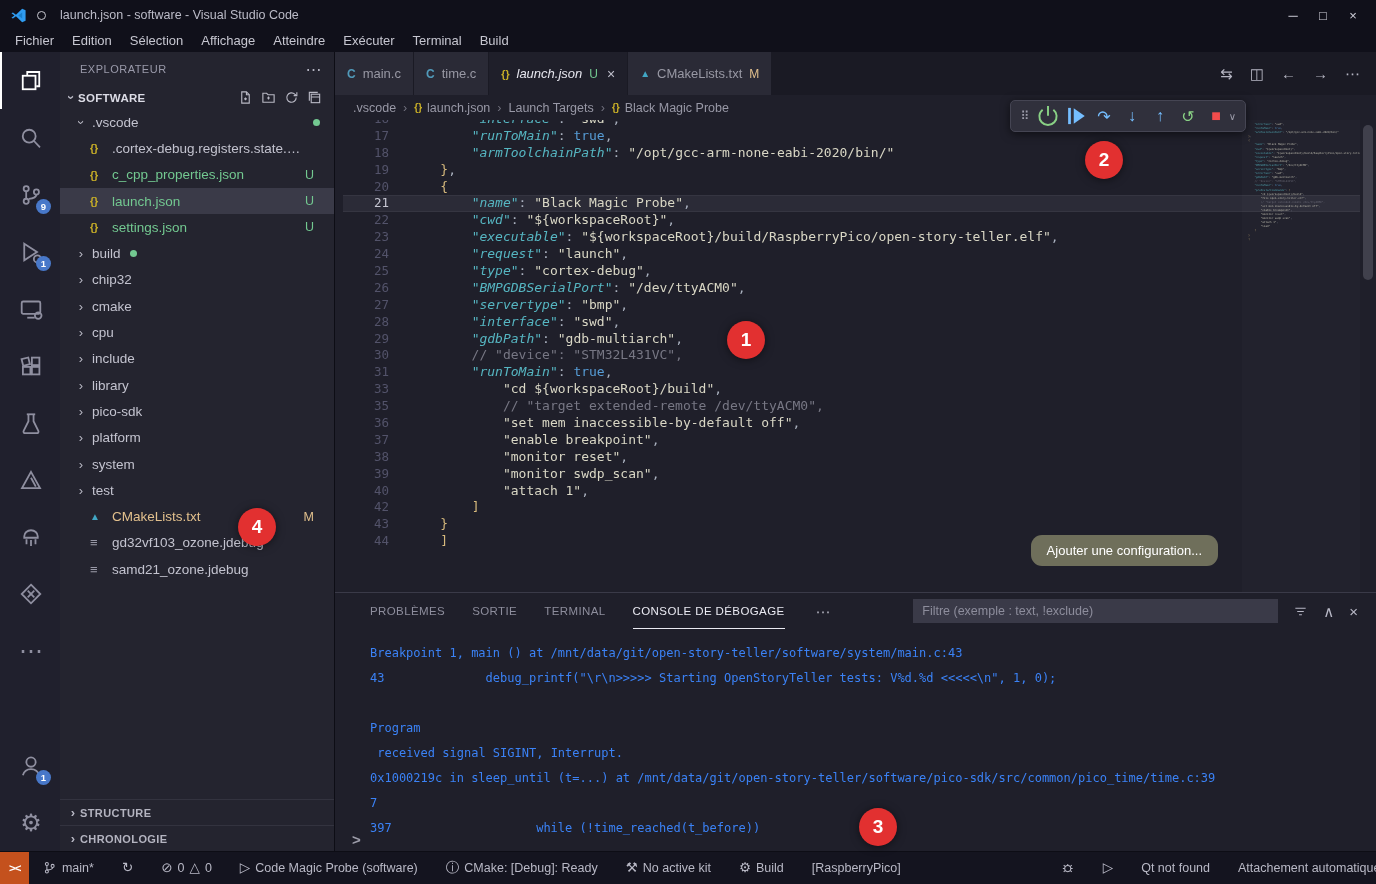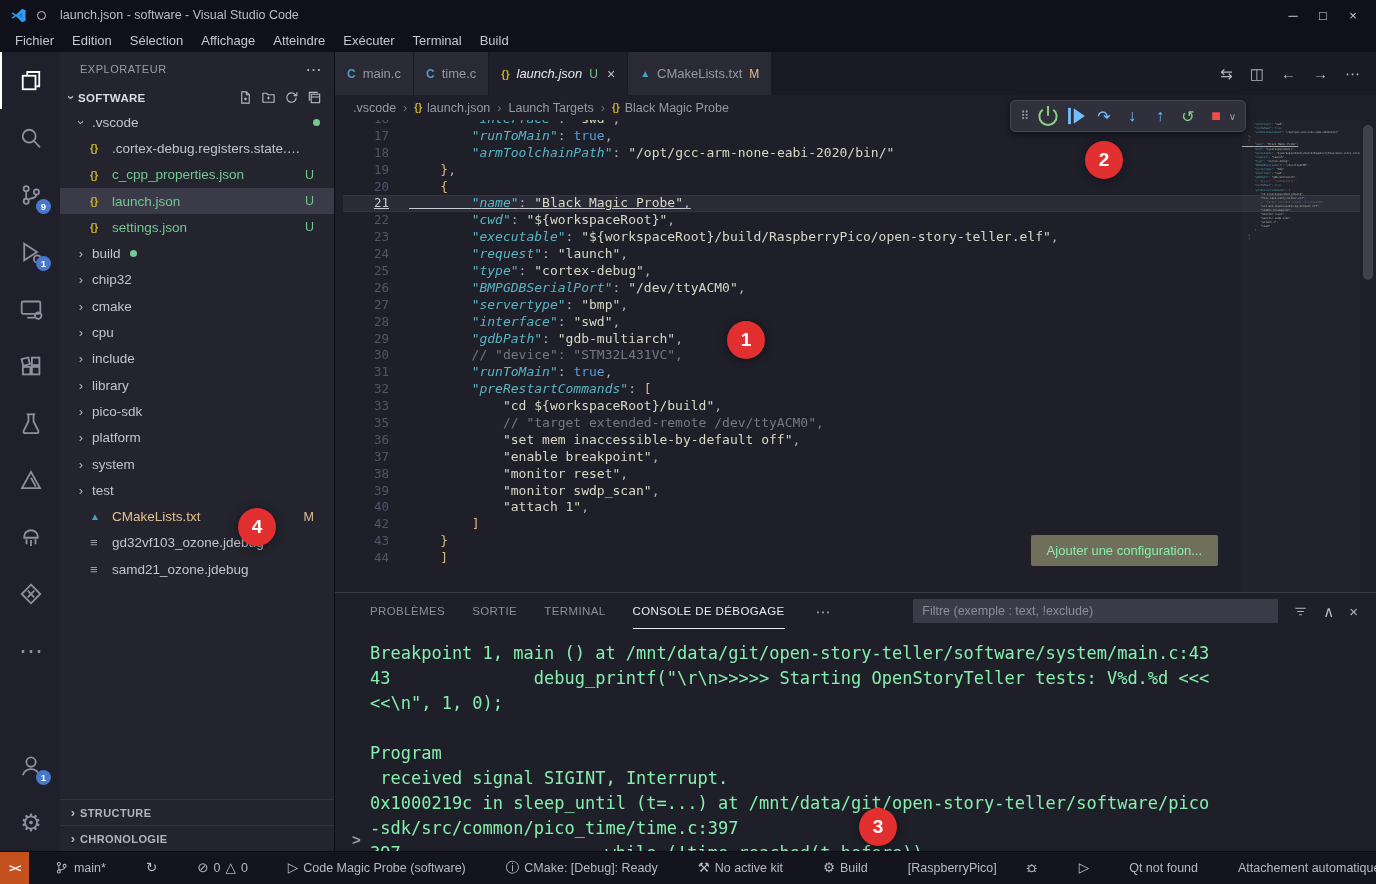--- a/index.html
+++ b/index.html
@@ -79,21 +79,21 @@
   .tab-actions .ic{font-size:15px;}
 
   .breadcrumb{height:25px;flex:none;display:flex;align-items:center;gap:7px;padding-left:18px;font-size:12.5px;color:#9898a6;}
   .bc-item{display:inline-flex;align-items:center;gap:5px;}
   .bc-icon{color:#cbb127;font-weight:700;font-size:10px;}
   .bc-sep{color:#72727f;}
 
   .editor-wrap{flex:1;position:relative;overflow:hidden;min-height:0;}
   .code{position:absolute;left:8px;top:-9px;right:16px;font-family:"DejaVu Sans Mono",monospace;font-size:13px;line-height:16.9px;}
   .code-line{display:flex;height:16.9px;white-space:pre;}
-  .code-line.current{background:rgba(130,135,160,.12);box-shadow:inset 0 1px 0 rgba(255,255,255,.05),inset 0 -1px 0 rgba(255,255,255,.05);text-decoration:underline;}
+  .code-line.current{background:rgba(130,135,160,.12);box-shadow:inset 0 1px 0 rgba(255,255,255,.05),inset 0 -1px 0 rgba(255,255,255,.05);}
   .ln{width:46px;flex:none;text-align:right;margin-right:20px;color:#53536a;font-size:12.5px;}
   .code-line.current .ln{color:#c6c6d2;}
   .lt{white-space:pre;}
   .tk-k{color:#56b6c2;font-style:italic;}
   .tk-s{color:#d9d7c5;}
   .tk-b{color:#569cd6;}
   .tk-p{color:#aab1bf;}
   .tk-br{color:#d7ba7d;}
   .tk-c{color:#777784;}
 
@@ -102,41 +102,41 @@
   #minimap .lt{font-size:2.6px;line-height:4.1px;}
   #minimap .code-line.current{background:none;box-shadow:none;}
   .vslider{position:absolute;right:3px;top:5px;width:10px;height:155px;background:rgba(150,150,165,.28);border-radius:5px;}
 
   .debug-toolbar{position:absolute;top:48px;right:130px;height:32px;z-index:20;display:flex;align-items:center;gap:2px;padding:0 6px;background:#30303c;border:1px solid #454553;border-radius:5px;box-shadow:0 2px 10px rgba(0,0,0,.55);}
   .dt-btn{width:26px;height:26px;display:flex;align-items:center;justify-content:center;font-size:16px;}
   .tone-green{color:#89d185;} .tone-blue{color:#75beff;} .tone-red{color:#f14c4c;} .tone-muted{color:#9d9dab;}
   [data-name="drag-handle-button"]{font-size:12px;width:16px;}
   [data-name="stop-menu-button"]{font-size:10px;width:13px;margin-left:-5px;}
 
-  .add-config{position:absolute;right:158px;bottom:26px;background:#6f6f5b;color:#86efac;font-size:13px;font-family:"Liberation Sans",sans-serif;padding:8px 16px;border:none;border-radius:2px;cursor:pointer;}
+  .add-config{position:absolute;right:158px;bottom:26px;background:#6f6f5b;color:#ffffff;font-size:13px;font-family:"Liberation Sans",sans-serif;padding:8px 16px;border:none;border-radius:11px;cursor:pointer;}
 
   
   .panel{height:259px;flex:none;border-top:1px solid #3a3a48;display:flex;flex-direction:column;position:relative;background:var(--editor);}
   .panel-tabs{height:36px;flex:none;display:flex;align-items:center;padding-left:35px;}
   .ptabs{display:flex;align-items:center;gap:27px;height:100%;}
   .ptab{height:100%;display:flex;align-items:center;font-size:11.5px;letter-spacing:.4px;color:#8d8d9c;border-bottom:1.5px solid transparent;}
   .ptab.active{color:#eaeaf2;border-bottom-color:#eaeaf2;}
   .ptab-more{color:#b0b0bc;font-size:15px;margin-left:4px;}
   .panel-controls{margin-left:auto;display:flex;align-items:center;gap:15px;padding-right:18px;color:#b8b8c6;}
   .filter-input{width:365px;height:24px;background:#3a3a48;border:1px solid #3a3a48;color:#cccccc;font-size:12.5px;font-family:"Liberation Sans",sans-serif;padding:0 8px;outline:none;}
   .filter-input::placeholder{color:#8d8d9c;}
   .panel-controls .ic{font-size:15px;}
-  .panel-body{flex:1;padding:12px 0 0 35px;font-family:"DejaVu Sans Mono",monospace;font-size:17px;line-height:25px;color:#86efac;overflow:hidden;}
+  .panel-body{flex:1;padding:12px 0 0 35px;font-family:"DejaVu Sans Mono",monospace;font-size:12px;line-height:25px;color:#3b82f6;overflow:hidden;}
   .console-line{width:848px;white-space:pre-wrap;word-break:break-all;min-height:25px;}
   .panel-prompt{position:absolute;left:17px;bottom:3px;color:#9d9daa;font-size:15px;font-weight:700;}
 
   
   .statusbar{height:33px;flex:none;background:var(--status);border-top:1px solid var(--border);display:flex;align-items:center;font-size:12.5px;color:#b9b9c6;overflow:hidden;}
   .sb-remote{height:100%;background:#c4511d;color:#fff;display:flex;align-items:center;padding:0 9px;font-weight:700;font-size:11.5px;letter-spacing:-1px;flex:none;}
-  .status-item{display:flex;align-items:center;gap:5px;padding:0 14px;white-space:nowrap;margin-left:12px;}
+  .status-item{display:flex;align-items:center;gap:5px;padding:0 14px;white-space:nowrap;}
   .status-item .si{font-size:13.5px;}
   .status-item.clip{width:152px;overflow:hidden;padding-right:0;}
 
   
   .ann{position:absolute;width:38px;height:38px;border-radius:50%;background:var(--red);color:#fff;display:flex;align-items:center;justify-content:center;font-size:19px;font-weight:700;z-index:60;transform:translate(-50%,-50%);box-shadow:0 1px 8px rgba(0,0,0,.5);}
 </style>
 </head>
 <body>
 
 <div class="app" data-name="vscode-window">
@@ -463,21 +463,20 @@
             <div class="code-line" data-name="code-line"><span class="ln" data-name="line-number">22</span><span class="lt" data-name="code-text"><span class="tk-p">        </span><span class="tk-k">"cwd"</span><span class="tk-p">: </span><span class="tk-s">"${workspaceRoot}"</span><span class="tk-p">,</span></span></div>
             <div class="code-line" data-name="code-line"><span class="ln" data-name="line-number">23</span><span class="lt" data-name="code-text"><span class="tk-p">        </span><span class="tk-k">"executable"</span><span class="tk-p">: </span><span class="tk-s">"${workspaceRoot}/build/RaspberryPico/open-story-teller.elf"</span><span class="tk-p">,</span></span></div>
             <div class="code-line" data-name="code-line"><span class="ln" data-name="line-number">24</span><span class="lt" data-name="code-text"><span class="tk-p">        </span><span class="tk-k">"request"</span><span class="tk-p">: </span><span class="tk-s">"launch"</span><span class="tk-p">,</span></span></div>
             <div class="code-line" data-name="code-line"><span class="ln" data-name="line-number">25</span><span class="lt" data-name="code-text"><span class="tk-p">        </span><span class="tk-k">"type"</span><span class="tk-p">: </span><span class="tk-s">"cortex-debug"</span><span class="tk-p">,</span></span></div>
             <div class="code-line" data-name="code-line"><span class="ln" data-name="line-number">26</span><span class="lt" data-name="code-text"><span class="tk-p">        </span><span class="tk-k">"BMPGDBSerialPort"</span><span class="tk-p">: </span><span class="tk-s">"/dev/ttyACM0"</span><span class="tk-p">,</span></span></div>
             <div class="code-line" data-name="code-line"><span class="ln" data-name="line-number">27</span><span class="lt" data-name="code-text"><span class="tk-p">        </span><span class="tk-k">"servertype"</span><span class="tk-p">: </span><span class="tk-s">"bmp"</span><span class="tk-p">,</span></span></div>
             <div class="code-line" data-name="code-line"><span class="ln" data-name="line-number">28</span><span class="lt" data-name="code-text"><span class="tk-p">        </span><span class="tk-k">"interface"</span><span class="tk-p">: </span><span class="tk-s">"swd"</span><span class="tk-p">,</span></span></div>
             <div class="code-line" data-name="code-line"><span class="ln" data-name="line-number">29</span><span class="lt" data-name="code-text"><span class="tk-p">        </span><span class="tk-k">"gdbPath"</span><span class="tk-p">: </span><span class="tk-s">"gdb-multiarch"</span><span class="tk-p">,</span></span></div>
             <div class="code-line" data-name="code-line"><span class="ln" data-name="line-number">30</span><span class="lt" data-name="code-text"><span class="tk-c">        // "device": "STM32L431VC",</span></span></div>
             <div class="code-line" data-name="code-line"><span class="ln" data-name="line-number">31</span><span class="lt" data-name="code-text"><span class="tk-p">        </span><span class="tk-k">"runToMain"</span><span class="tk-p">: </span><span class="tk-b">true</span><span class="tk-p">,</span></span></div>
-            <div class="code-line" data-name="code-line"><span class="ln" data-name="line-number">32</span><span class="lt" data-name="code-text"><span class="tk-p">        </span><span class="tk-k">"preRestartCommands"</span><span class="tk-p">: </span><span class="tk-br">[</span></span></div>
             <div class="code-line" data-name="code-line"><span class="ln" data-name="line-number">33</span><span class="lt" data-name="code-text"><span class="tk-p">            </span><span class="tk-s">"cd ${workspaceRoot}/build"</span><span class="tk-p">,</span></span></div>
             <div class="code-line" data-name="code-line"><span class="ln" data-name="line-number">35</span><span class="lt" data-name="code-text"><span class="tk-c">            // "target extended-remote /dev/ttyACM0",</span></span></div>
             <div class="code-line" data-name="code-line"><span class="ln" data-name="line-number">36</span><span class="lt" data-name="code-text"><span class="tk-p">            </span><span class="tk-s">"set mem inaccessible-by-default off"</span><span class="tk-p">,</span></span></div>
             <div class="code-line" data-name="code-line"><span class="ln" data-name="line-number">37</span><span class="lt" data-name="code-text"><span class="tk-p">            </span><span class="tk-s">"enable breakpoint"</span><span class="tk-p">,</span></span></div>
             <div class="code-line" data-name="code-line"><span class="ln" data-name="line-number">38</span><span class="lt" data-name="code-text"><span class="tk-p">            </span><span class="tk-s">"monitor reset"</span><span class="tk-p">,</span></span></div>
             <div class="code-line" data-name="code-line"><span class="ln" data-name="line-number">39</span><span class="lt" data-name="code-text"><span class="tk-p">            </span><span class="tk-s">"monitor swdp_scan"</span><span class="tk-p">,</span></span></div>
             <div class="code-line" data-name="code-line"><span class="ln" data-name="line-number">40</span><span class="lt" data-name="code-text"><span class="tk-p">            </span><span class="tk-s">"attach 1"</span><span class="tk-p">,</span></span></div>
             <div class="code-line" data-name="code-line"><span class="ln" data-name="line-number">42</span><span class="lt" data-name="code-text"><span class="tk-p">        </span><span class="tk-br">]</span></span></div>
             <div class="code-line" data-name="code-line"><span class="ln" data-name="line-number">43</span><span class="lt" data-name="code-text"><span class="tk-p">    </span><span class="tk-br">}</span></span></div>
             <div class="code-line" data-name="code-line"><span class="ln" data-name="line-number">44</span><span class="lt" data-name="code-text"><span class="tk-p">    </span><span class="tk-br">]</span></span></div>

